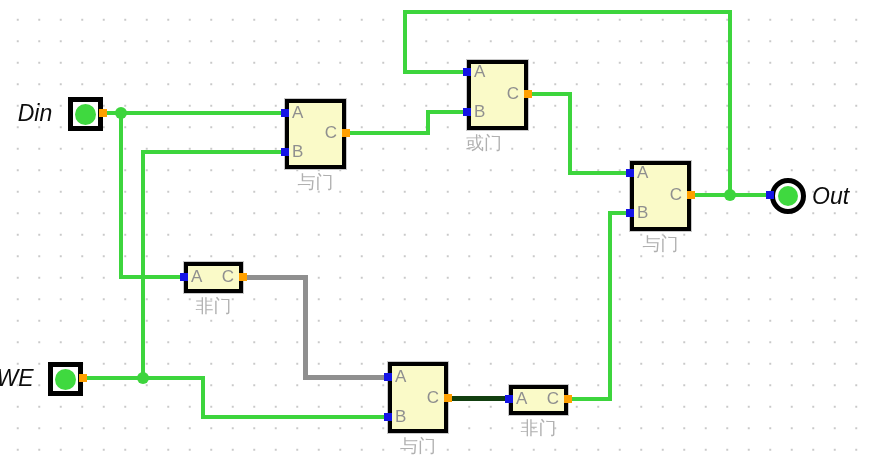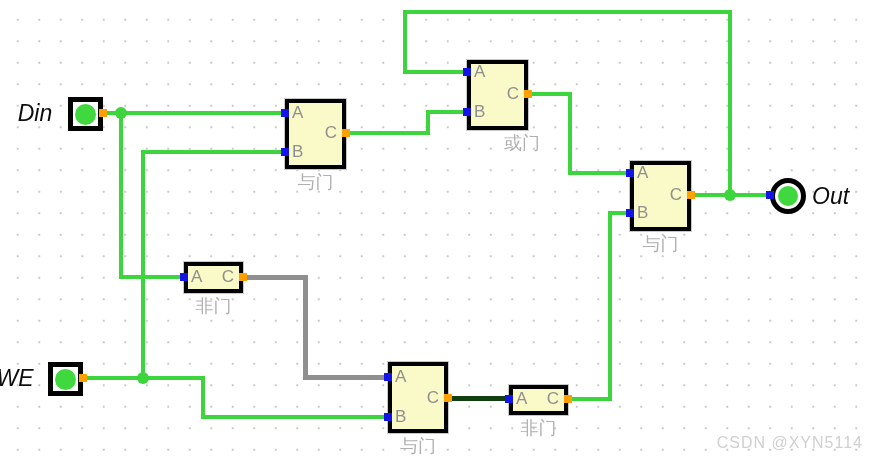--- a/index.html
+++ b/index.html
@@ -18,21 +18,20 @@
         display:flex;align-items:center;justify-content:center;}
   .term-dot{border-radius:50%;}
   .tlabel{position:absolute;font-style:italic;font-size:23px;line-height:26px;white-space:nowrap;}
   .tlabel.right-align{text-align:center;}
   .watermark{position:absolute;right:7px;top:434px;font-size:16px;letter-spacing:1px;}
 </style>
 </head>
 <body>
 
 <div id="canvas" style="background-image: radial-gradient(circle, rgb(201, 201, 201) 1.2px, transparent 1.4px); background-size: 21.5px 21.5px; background-position: 7px 9px;">
-  <div class="watermark" style="color: rgb(208, 208, 208);">CSDN @XYN5114</div>
 <div class="wire" style="background: rgb(61, 213, 61); left: 101px; top: 111px; width: 186px; height: 4px;"></div>
     <div class="wire" style="background: rgb(61, 213, 61); left: 119px; top: 111px; width: 4px; height: 168px;"></div>
     <div class="wire" style="background: rgb(61, 213, 61); left: 119px; top: 275px; width: 67px; height: 4px;"></div>
     <div class="wire" style="background: rgb(61, 213, 61); left: 141px; top: 150px; width: 4px; height: 230px;"></div>
     <div class="wire" style="background: rgb(61, 213, 61); left: 141px; top: 150px; width: 146px; height: 4px;"></div>
     <div class="wire" style="background: rgb(61, 213, 61); left: 81px; top: 376px; width: 124px; height: 4px;"></div>
     <div class="wire" style="background: rgb(61, 213, 61); left: 201px; top: 376px; width: 4px; height: 43px;"></div>
     <div class="wire" style="background: rgb(61, 213, 61); left: 201px; top: 415px; width: 189px; height: 4px;"></div>
     <div class="wire" style="background: rgb(143, 143, 143); left: 240.5px; top: 274.5px; width: 67px; height: 5px;"></div>
     <div class="wire" style="background: rgb(143, 143, 143); left: 302.5px; top: 274.5px; width: 5px; height: 105px;"></div>
@@ -63,21 +62,21 @@
     <div class="pinlabel out" style="left: 319px; top: 124px; color: rgb(143, 143, 143);">C</div>
     <div class="pin" style="background: rgb(255, 160, 0); left: 342px; top: 129px;"></div>
     <div class="gatename" style="left: 265.5px; top: 172px; color: rgb(176, 176, 176);">与门</div>
     <div class="gate" style="left: 467px; top: 60px; width: 61px; height: 70px; background: rgb(250, 250, 200); border-color: rgb(0, 0, 0); box-shadow: rgb(200, 200, 200) 0px 0px 0px 1px;"></div>
     <div class="pinlabel" style="left: 474px; top: 63px; color: rgb(143, 143, 143);">A</div>
     <div class="pin" style="background: rgb(20, 20, 230); left: 463px; top: 68px;"></div>
     <div class="pinlabel" style="left: 474px; top: 103px; color: rgb(143, 143, 143);">B</div>
     <div class="pin" style="background: rgb(20, 20, 230); left: 463px; top: 108px;"></div>
     <div class="pinlabel out" style="left: 501px; top: 85px; color: rgb(143, 143, 143);">C</div>
     <div class="pin" style="background: rgb(255, 160, 0); left: 524px; top: 90px;"></div>
-    <div class="gatename" style="left: 472px; top: 133px; color: rgb(176, 176, 176);">或门</div>
+    <div class="gatename" style="left: 434px; top: 133px; color: rgb(176, 176, 176);">或门</div>
     <div class="gate" style="left: 630px; top: 161px; width: 61px; height: 70px; background: rgb(250, 250, 200); border-color: rgb(0, 0, 0); box-shadow: rgb(200, 200, 200) 0px 0px 0px 1px;"></div>
     <div class="pinlabel" style="left: 637px; top: 164px; color: rgb(143, 143, 143);">A</div>
     <div class="pin" style="background: rgb(20, 20, 230); left: 626px; top: 169px;"></div>
     <div class="pinlabel" style="left: 637px; top: 204px; color: rgb(143, 143, 143);">B</div>
     <div class="pin" style="background: rgb(20, 20, 230); left: 626px; top: 209px;"></div>
     <div class="pinlabel out" style="left: 664px; top: 186px; color: rgb(143, 143, 143);">C</div>
     <div class="pin" style="background: rgb(255, 160, 0); left: 687px; top: 191px;"></div>
     <div class="gatename" style="left: 610.5px; top: 234px; color: rgb(176, 176, 176);">与门</div>
     <div class="gate" style="left: 184px; top: 262px; width: 59px; height: 31px; background: rgb(250, 250, 200); border-color: rgb(0, 0, 0); box-shadow: rgb(200, 200, 200) 0px 0px 0px 1px;"></div>
     <div class="pinlabel" style="left: 191px; top: 268px; color: rgb(143, 143, 143);">A</div>

